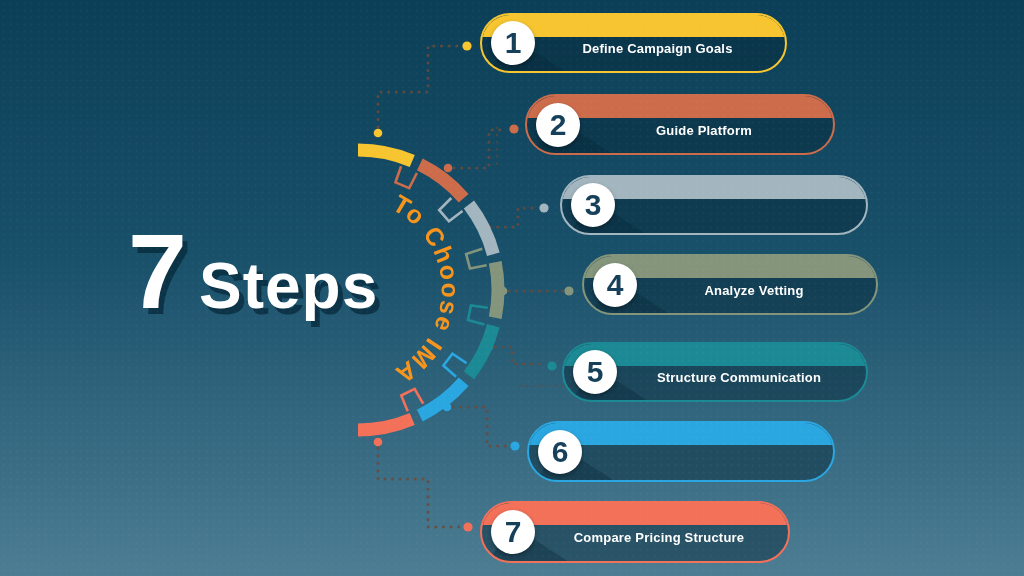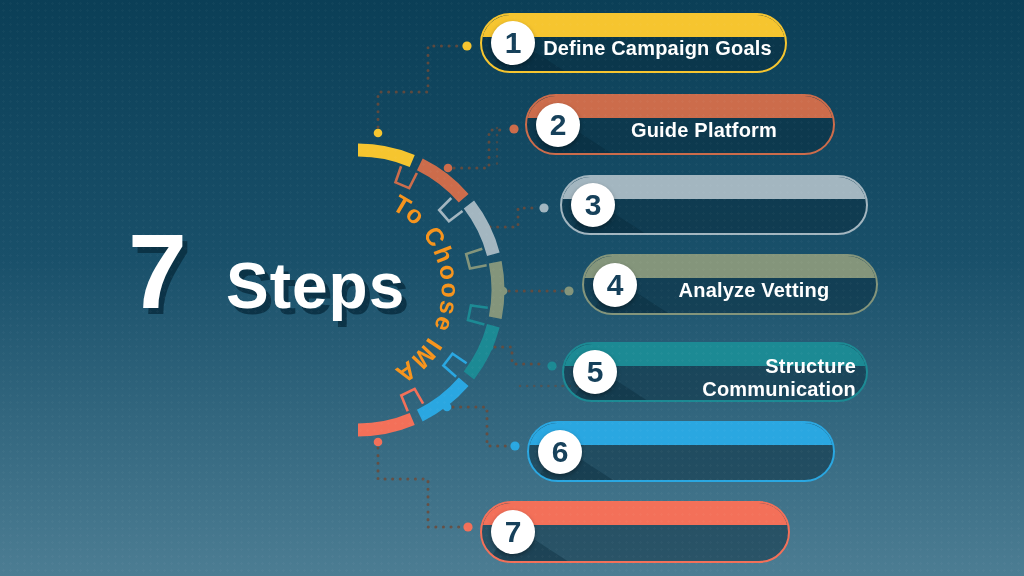--- a/index.html
+++ b/index.html
@@ -11,36 +11,36 @@
   .stage::after{
     content:"";position:absolute;inset:0;pointer-events:none;
     background-image:radial-gradient(rgba(255,255,255,.05) 1px, transparent 1.3px);
     background-size:7px 7px;opacity:.5;
   }
   .overlay{position:absolute;left:0;top:0;}
   
   .title{position:absolute;left:128px;top:218px;display:flex;align-items:baseline;color:#fff;
          text-shadow:5px 6px 0 rgba(10,48,66,.9);}
   .t-num{font-size:106px;font-weight:bold;line-height:1;}
-  .t-word{font-size:64px;font-weight:bold;margin-left:39px;letter-spacing:1px;}
+  .t-word{font-size:64px;font-weight:bold;margin-left:12px;letter-spacing:1px;}
   .curved{font-size:25px;font-weight:bold;letter-spacing:1.5px;fill:var(--curved,#F6941D);}
   
   .pill{position:absolute;box-sizing:border-box;border:2px solid var(--accent);
         border-radius:32px;background:rgba(8,42,59,.48);overflow:hidden;}
   .bar{position:absolute;left:0;right:0;top:0;height:22px;background:var(--accent);}
   .lshadow{position:absolute;left:30px;top:22px;width:190px;height:46px;
            background:rgba(7,36,52,.33);transform:rotate(33deg);transform-origin:0 0;}
   .numcircle{position:absolute;left:9px;top:50%;transform:translateY(-50%);
              width:44px;height:44px;background:#fff;border-radius:50%;
              display:flex;align-items:center;justify-content:center;
              font-weight:bold;font-size:30px;color:var(--num,#16405A);
              box-shadow:0 2px 4px rgba(0,0,0,.35);}
   .label{position:absolute;left:58px;right:10px;top:13px;bottom:2px;
          display:flex;align-items:center;justify-content:center;
-         color:#fff;font-weight:bold;font-size:20px;letter-spacing:.2px;text-align:right;}
+         color:#fff;font-weight:bold;font-size:13px;letter-spacing:.2px;text-align:right;}
 </style>
 </head>
 <body>
 
 <div class="stage" style="--bg-top: #0B3F57; --bg-bottom: #4C7D93; --curved: #F6941D;">
 
   <svg class="overlay" width="1024" height="576" viewBox="0 0 1024 576">
     <g id="connector-layer">
         <path d="M378,127 L378,92 L428,92 L428,46 L460,46" stroke="#6B4A3A" stroke-width="3" stroke-dasharray="0.1 7.5" stroke-linecap="round" fill="none" opacity="0.85"></path>
         <circle cx="378" cy="133" r="4.3" fill="#F6C52F"></circle>
@@ -137,15 +137,16 @@
     <div class="numcircle">
         <span>6</span>
       </div>
   </div>
   <div class="pill" style="left: 480px; top: 501px; width: 310px; height: 62px; --accent: #F37059; --num: #16405A;">
     <div class="bar"></div>
     <div class="lshadow"></div>
     <div class="numcircle">
         <span>7</span>
       </div>
+    <div class="label">Compare Pricing Structure</div>
   </div>
 
 </div>
 
 </body></html>

